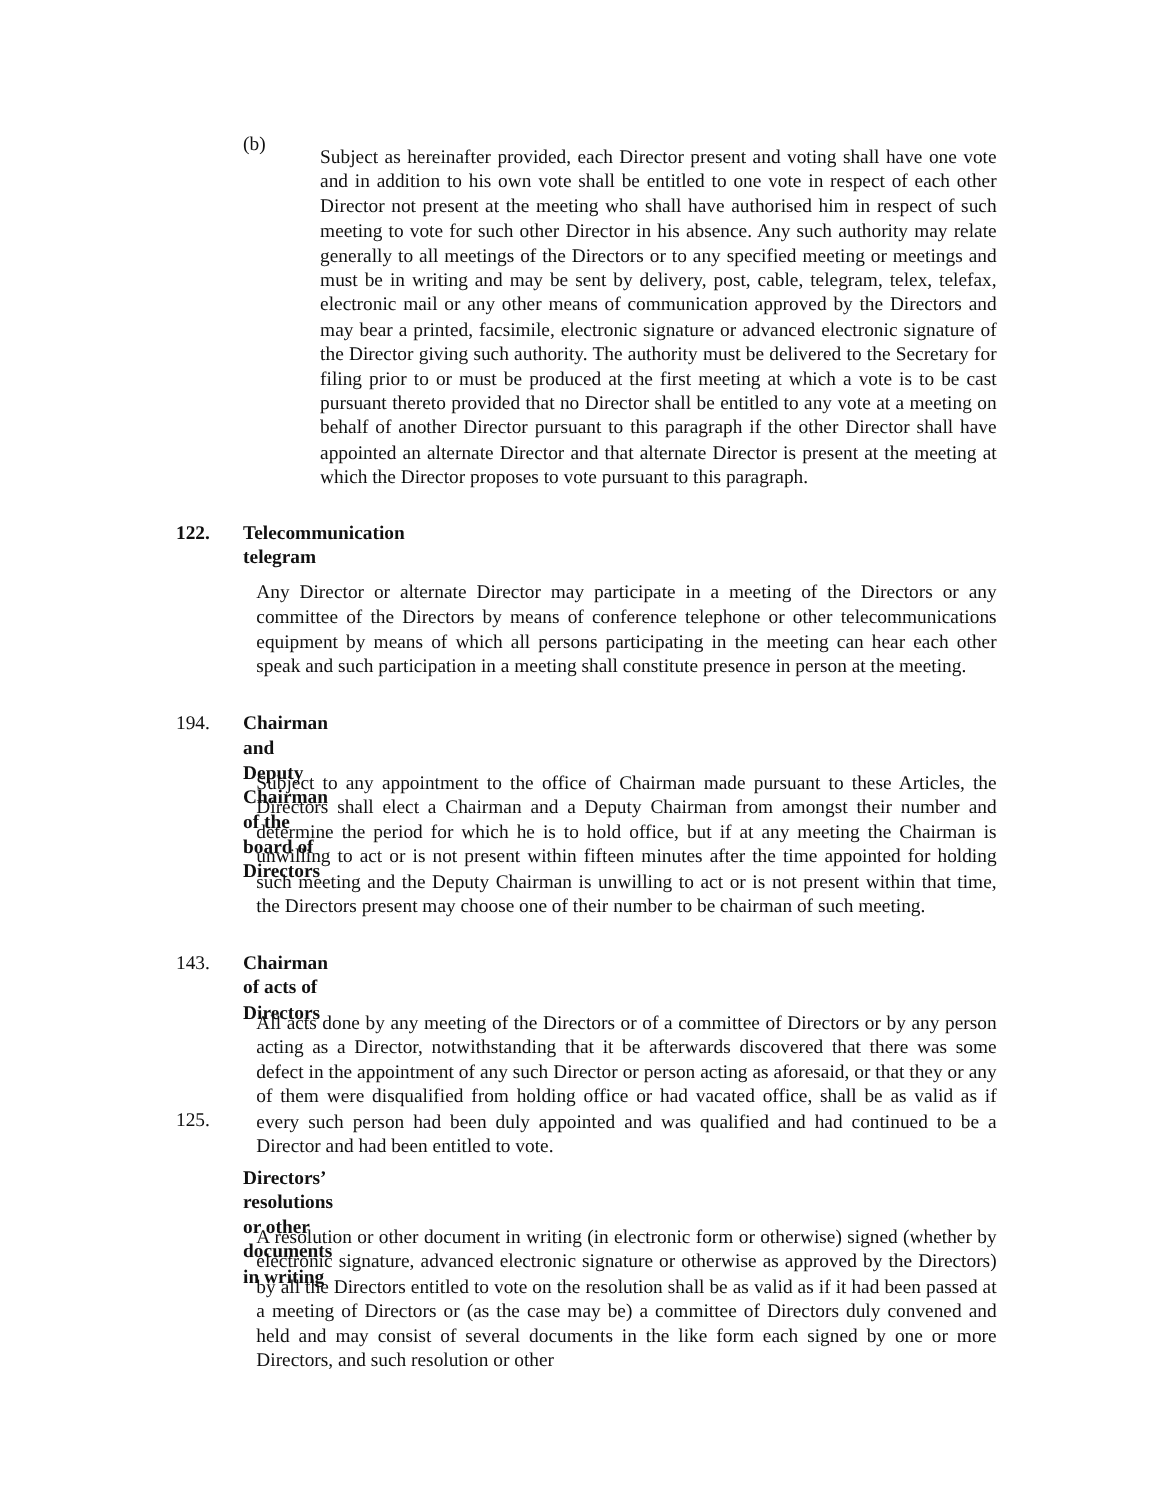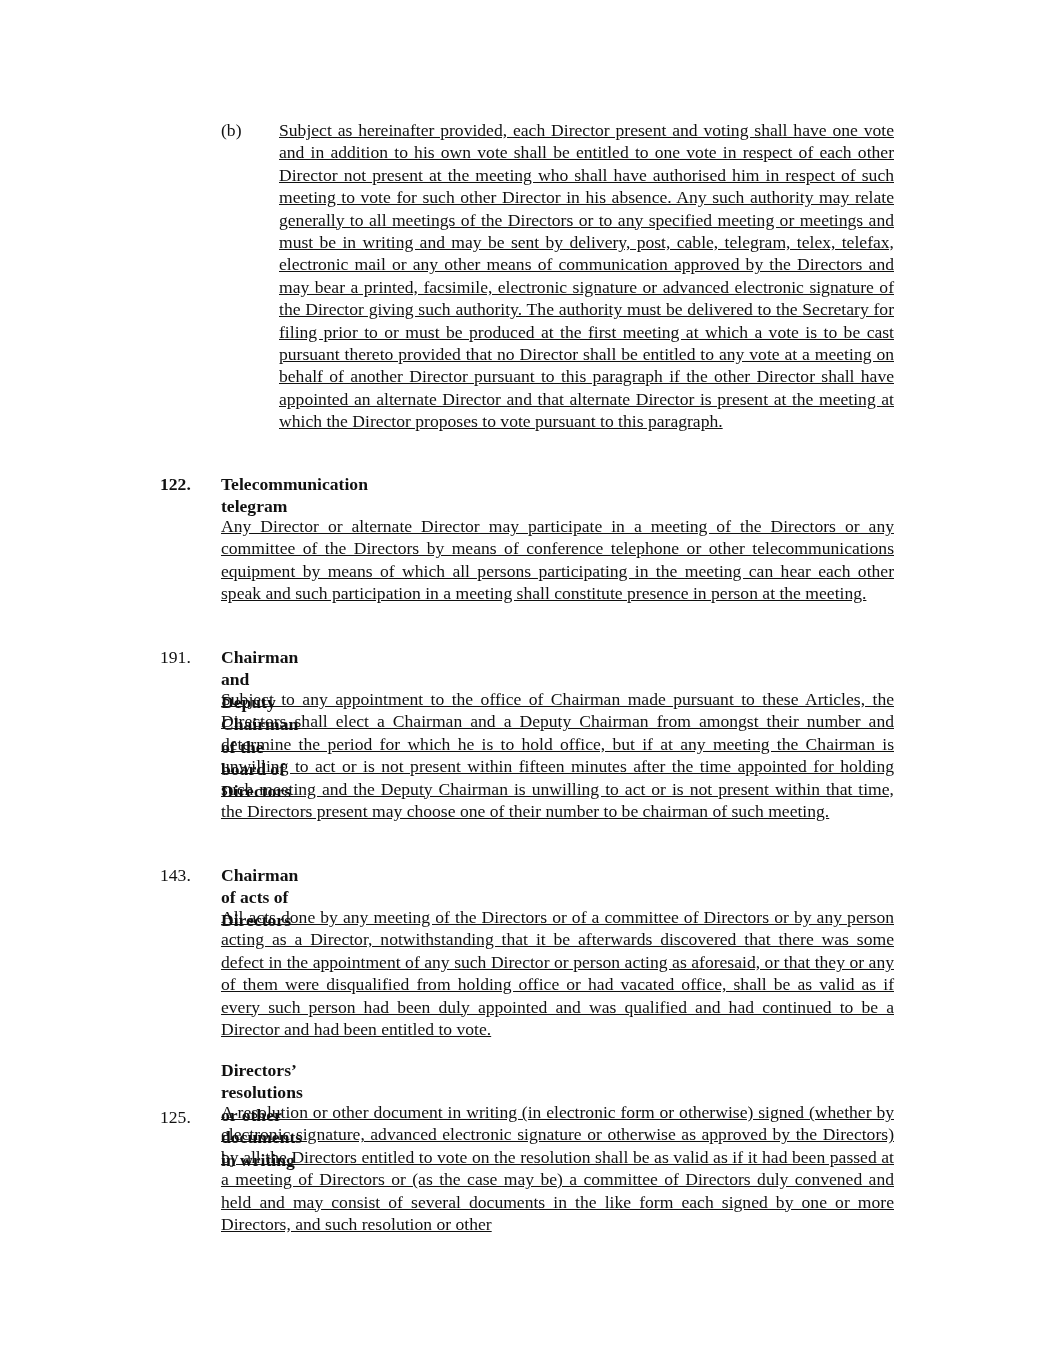--- a/index.html
+++ b/index.html
@@ -10,49 +10,49 @@
       font-size: 17.6px;
       line-height: 22.4px;
     }
     .page { position: absolute; left: 0; top: 0; width: 1055px; height: 1365px; }
     .block { position: absolute; }
     .sub-label { position: absolute; left: 221px; }
     .sub-body { position: absolute; left: 279px; width: 615px; text-align: justify; }
     .sec-num { position: absolute; left: 160px; }
     .sec-title { position: absolute; left: 221px; font-weight: bold; }
     .sec-body { position: absolute; left: 221px; width: 673px; text-align: justify; }
-    p { margin: 0; text-decoration: underline; }
+    p { margin: 12px; }
   </style>
 </head>
 <body>
 
 <div class="page">
 
   <div class="block">
     <span class="sub-label" style="top:119px;">(b)</span>
     <p class="sub-body" style="top:119px;">Subject as hereinafter provided, each Director present and voting shall have one vote and in addition to his own vote shall be entitled to one vote in respect of each other Director not present at the meeting who shall have authorised him in respect of such meeting to vote for such other Director in his absence.  Any such authority may relate generally to all meetings of the Directors or to any specified meeting or meetings and must be in writing and may be sent by delivery, post, cable, telegram, telex, telefax, electronic mail or any other means of communication approved by the Directors and may bear a printed, facsimile, electronic signature or advanced electronic signature of the Director giving such authority.  The authority must be delivered to the Secretary for filing prior to or must be produced at the first meeting at which a vote is to be cast pursuant thereto provided that no Director shall be entitled to any vote at a meeting on behalf of another Director pursuant to this paragraph if the other Director shall have appointed an alternate Director and that alternate Director is present at the meeting at which the Director proposes to vote pursuant to this paragraph.</p>
   </div>
 
   <div class="block">
     <span class="sec-num" style="top:473px;font-weight:bold;">122.</span>
     <span class="sec-title" style="top:473px;">Telecommunication telegram</span>
     <p class="sec-body" style="top:515px;">Any Director or alternate Director may participate in a meeting of the Directors or any committee of the Directors by means of conference telephone or other telecommunications equipment by means of which all persons participating in the meeting can hear each other speak and such participation in a meeting shall constitute presence in person at the meeting.</p>
   </div>
 
   <div class="block">
-    <span class="sec-num" style="top:646px;">191.</span>
+    <span class="sec-num" style="top:646px;">194.</span>
     <span class="sec-title" style="top:646px;">Chairman and Deputy Chairman of the board of Directors</span>
     <p class="sec-body" style="top:688px;">Subject to any appointment to the office of Chairman made pursuant to these Articles, the Directors shall elect a Chairman and a Deputy Chairman from amongst their number and determine the period for which he is to hold office, but if at any meeting the Chairman is unwilling to act or is not present within fifteen minutes after the time appointed for holding such meeting and the Deputy Chairman is unwilling to act or is not present within that time, the Directors present may choose one of their number to be chairman of such meeting.</p>
   </div>
 
   <div class="block">
     <span class="sec-num" style="top:864px;">143.</span>
     <span class="sec-title" style="top:864px;">Chairman of acts of Directors</span>
     <p class="sec-body" style="top:906px;">All acts done by any meeting of the Directors or of a committee of Directors or by any person acting as a Director, notwithstanding that it be afterwards discovered that there was some defect in the appointment of any such Director or person acting as aforesaid, or that they or any of them were disqualified from holding office or had vacated office, shall be as valid as if every such person had been duly appointed and was qualified and had continued to be a Director and had been entitled to vote.</p>
   </div>
 
   <div class="block">
-    <span class="sec-num" style="top:1106px;">125.</span>
+    <span class="sec-num" style="top:1007px;">125.</span>
     <span class="sec-title" style="top:1059px;">Directors’ resolutions or other documents in writing</span>
     <p class="sec-body" style="top:1101px;">A resolution or other document in writing (in electronic form or otherwise) signed (whether by electronic signature, advanced electronic signature or otherwise as approved by the Directors) by all the Directors entitled to vote on the resolution shall be as valid as if it had been passed at a meeting of Directors or (as the case may be) a committee of Directors duly convened and held and may consist of several documents in the like form each signed by one or more Directors, and such resolution or other</p>
   </div>
 
 </div>
 
 </body></html>

